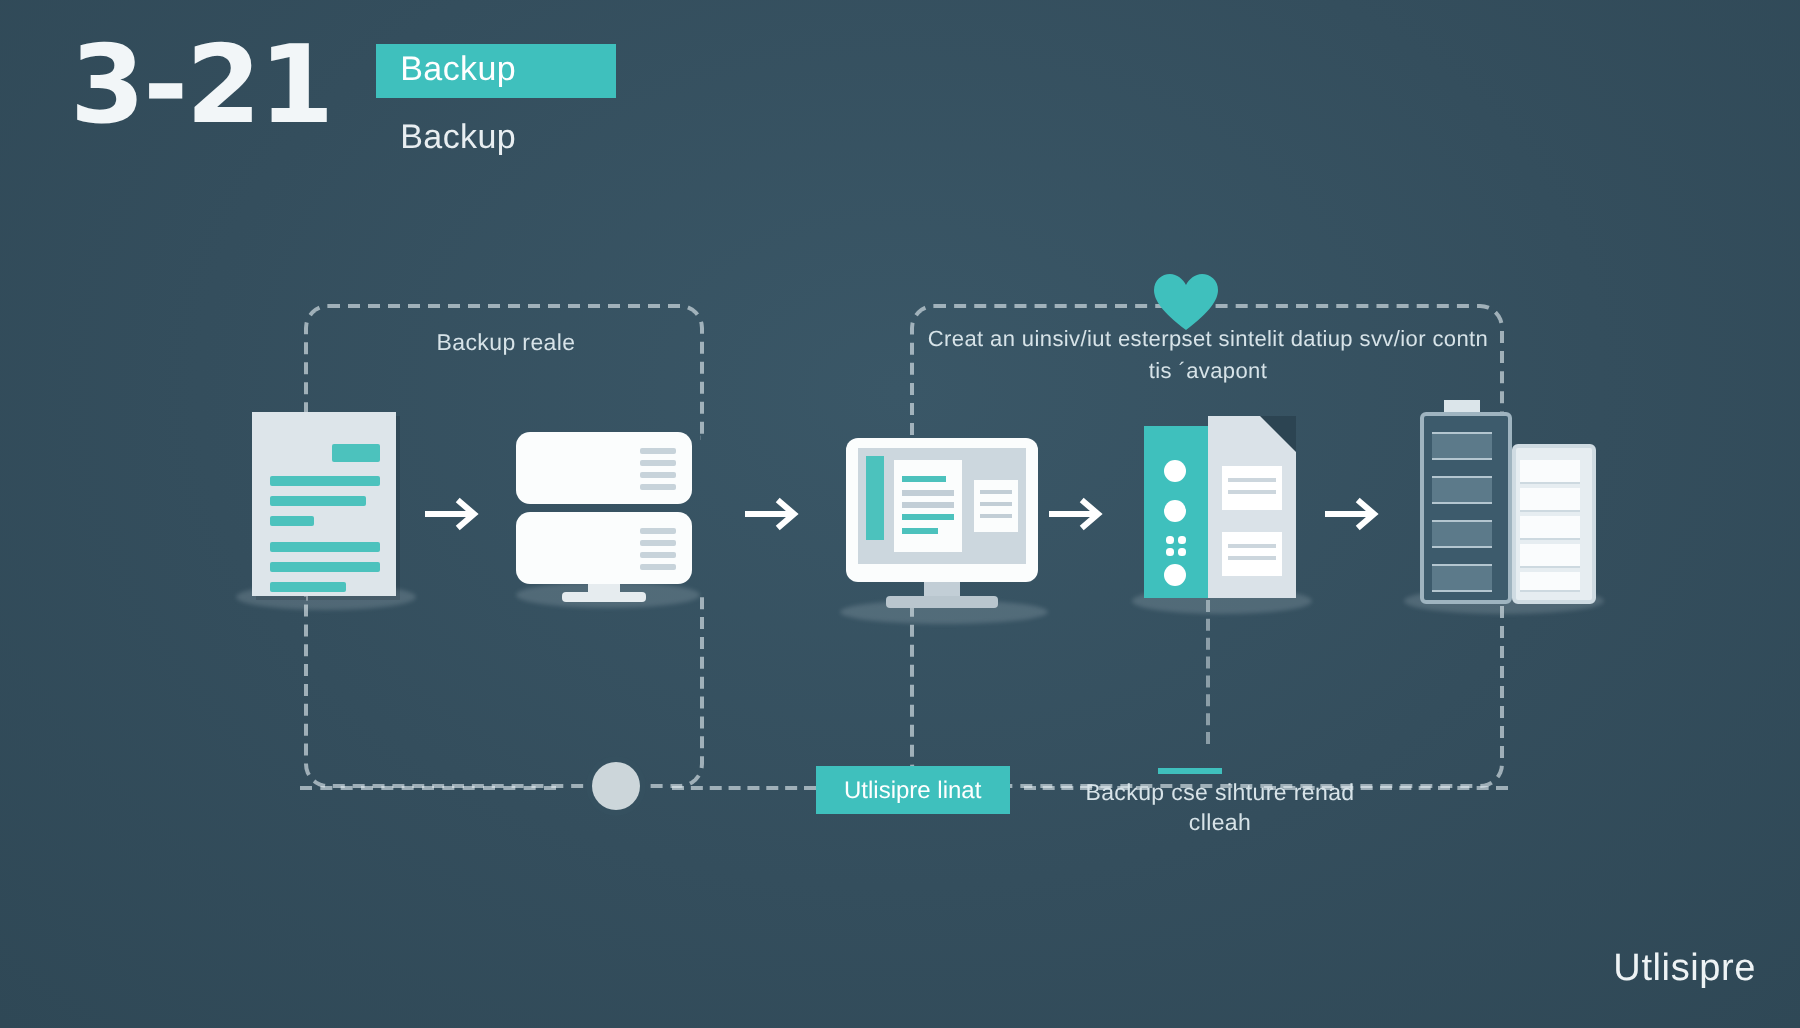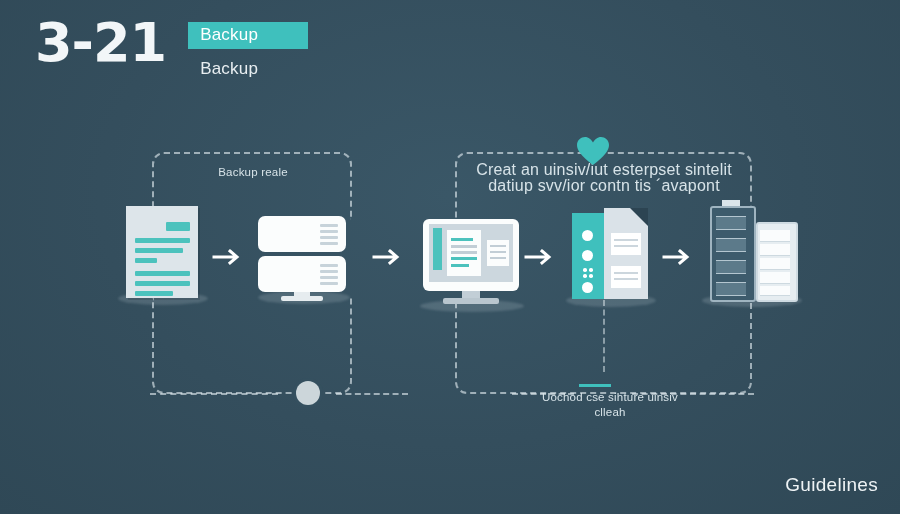--- a/index.html
+++ b/index.html
@@ -117,21 +117,21 @@
   
   .frame-label {
     position: absolute;
     color: #d7e3e8;
     font-size: 11.5px;
     text-align: center;
     line-height: 15px;
     letter-spacing: .2px;
   }
   .label-left-top  { left: 158px; top: 165px; width: 190px; }
-  .label-right-top { left: 458px; top: 162px; width: 292px; font-size: 16px; line-height: 16px; }
+  .label-right-top { left: 458px; top: 162px; width: 292px; font-size: 11px; line-height: 16px; }
   .label-left-bot  { left: 202px; top: 398px; width: 180px; font-size: 11.5px; line-height: 15px; }
   .label-right-bot { left: 540px; top: 390px; width: 140px; font-size: 11.5px; line-height: 15px; }
 
   .teal-pill {
     position: absolute;
     left: 408px; top: 383px;
     background: #3fc0bd;
     color: #ffffff;
     font-size: 12px;
     padding: 5px 14px;
@@ -342,22 +342,23 @@
   <div class="dash-box dash-right-bottom"></div>
 
   <div class="dash-hline dash-h-left"></div>
   <div class="dash-hline dash-h-midl"></div>
   <div class="dash-hline dash-h-midr"></div>
   <div class="dash-hline dash-h-right"></div>
   <div class="dash-vert dv-1"></div>
 
   <div class="frame-label label-left-top">Backup reale</div>
   <div class="frame-label label-right-top">Creat an uinsiv/iut esterpset sintelit datiup svv/ior contn tis ´avapont</div>
-  <div class="frame-label label-right-bot">Uochod cse sihture uinsiv clleah</div>
-
+  <div class="frame-label label-right-bot">Backup cse sihture renad clleah</div>
+
+  <div class="teal-pill">Utlisipre linat</div>
   <div class="teal-tick"></div>
   <div class="node-dot"></div>
 
   <div class="heart-icon">
     <svg viewBox="0 0 36 32" width="36" height="32">
       <path d="M18 30 C6 21 2 15 2 10 C2 5 6 2 10 2 C13.5 2 16.5 4.5 18 7.5 C19.5 4.5 22.5 2 26 2 C30 2 34 5 34 10 C34 15 30 21 18 30 Z" fill="#3fc0bd"></path>
     </svg>
   </div>
 
   <div class="shelf" style="left:118px;top:292px;width:90px;height:13px;"></div>
@@ -463,15 +464,15 @@
     <div class="rack-slot-dark" style="left:716px;top:282px;width:30px;height:12px;"></div>
 
     <div class="rack rack-light"></div>
     <div class="rack-slot-light" style="left:760px;top:230px;width:30px;height:11px;"></div>
     <div class="rack-slot-light" style="left:760px;top:244px;width:30px;height:11px;"></div>
     <div class="rack-slot-light" style="left:760px;top:258px;width:30px;height:11px;"></div>
     <div class="rack-slot-light" style="left:760px;top:272px;width:30px;height:11px;"></div>
     <div class="rack-slot-light" style="left:760px;top:286px;width:30px;height:9px;"></div>
   </div>
 
-  <div class="footer-brand">Guidelines</div>
+  <div class="footer-brand">Utlisipre</div>
 
 </div>
 
 </body></html>

